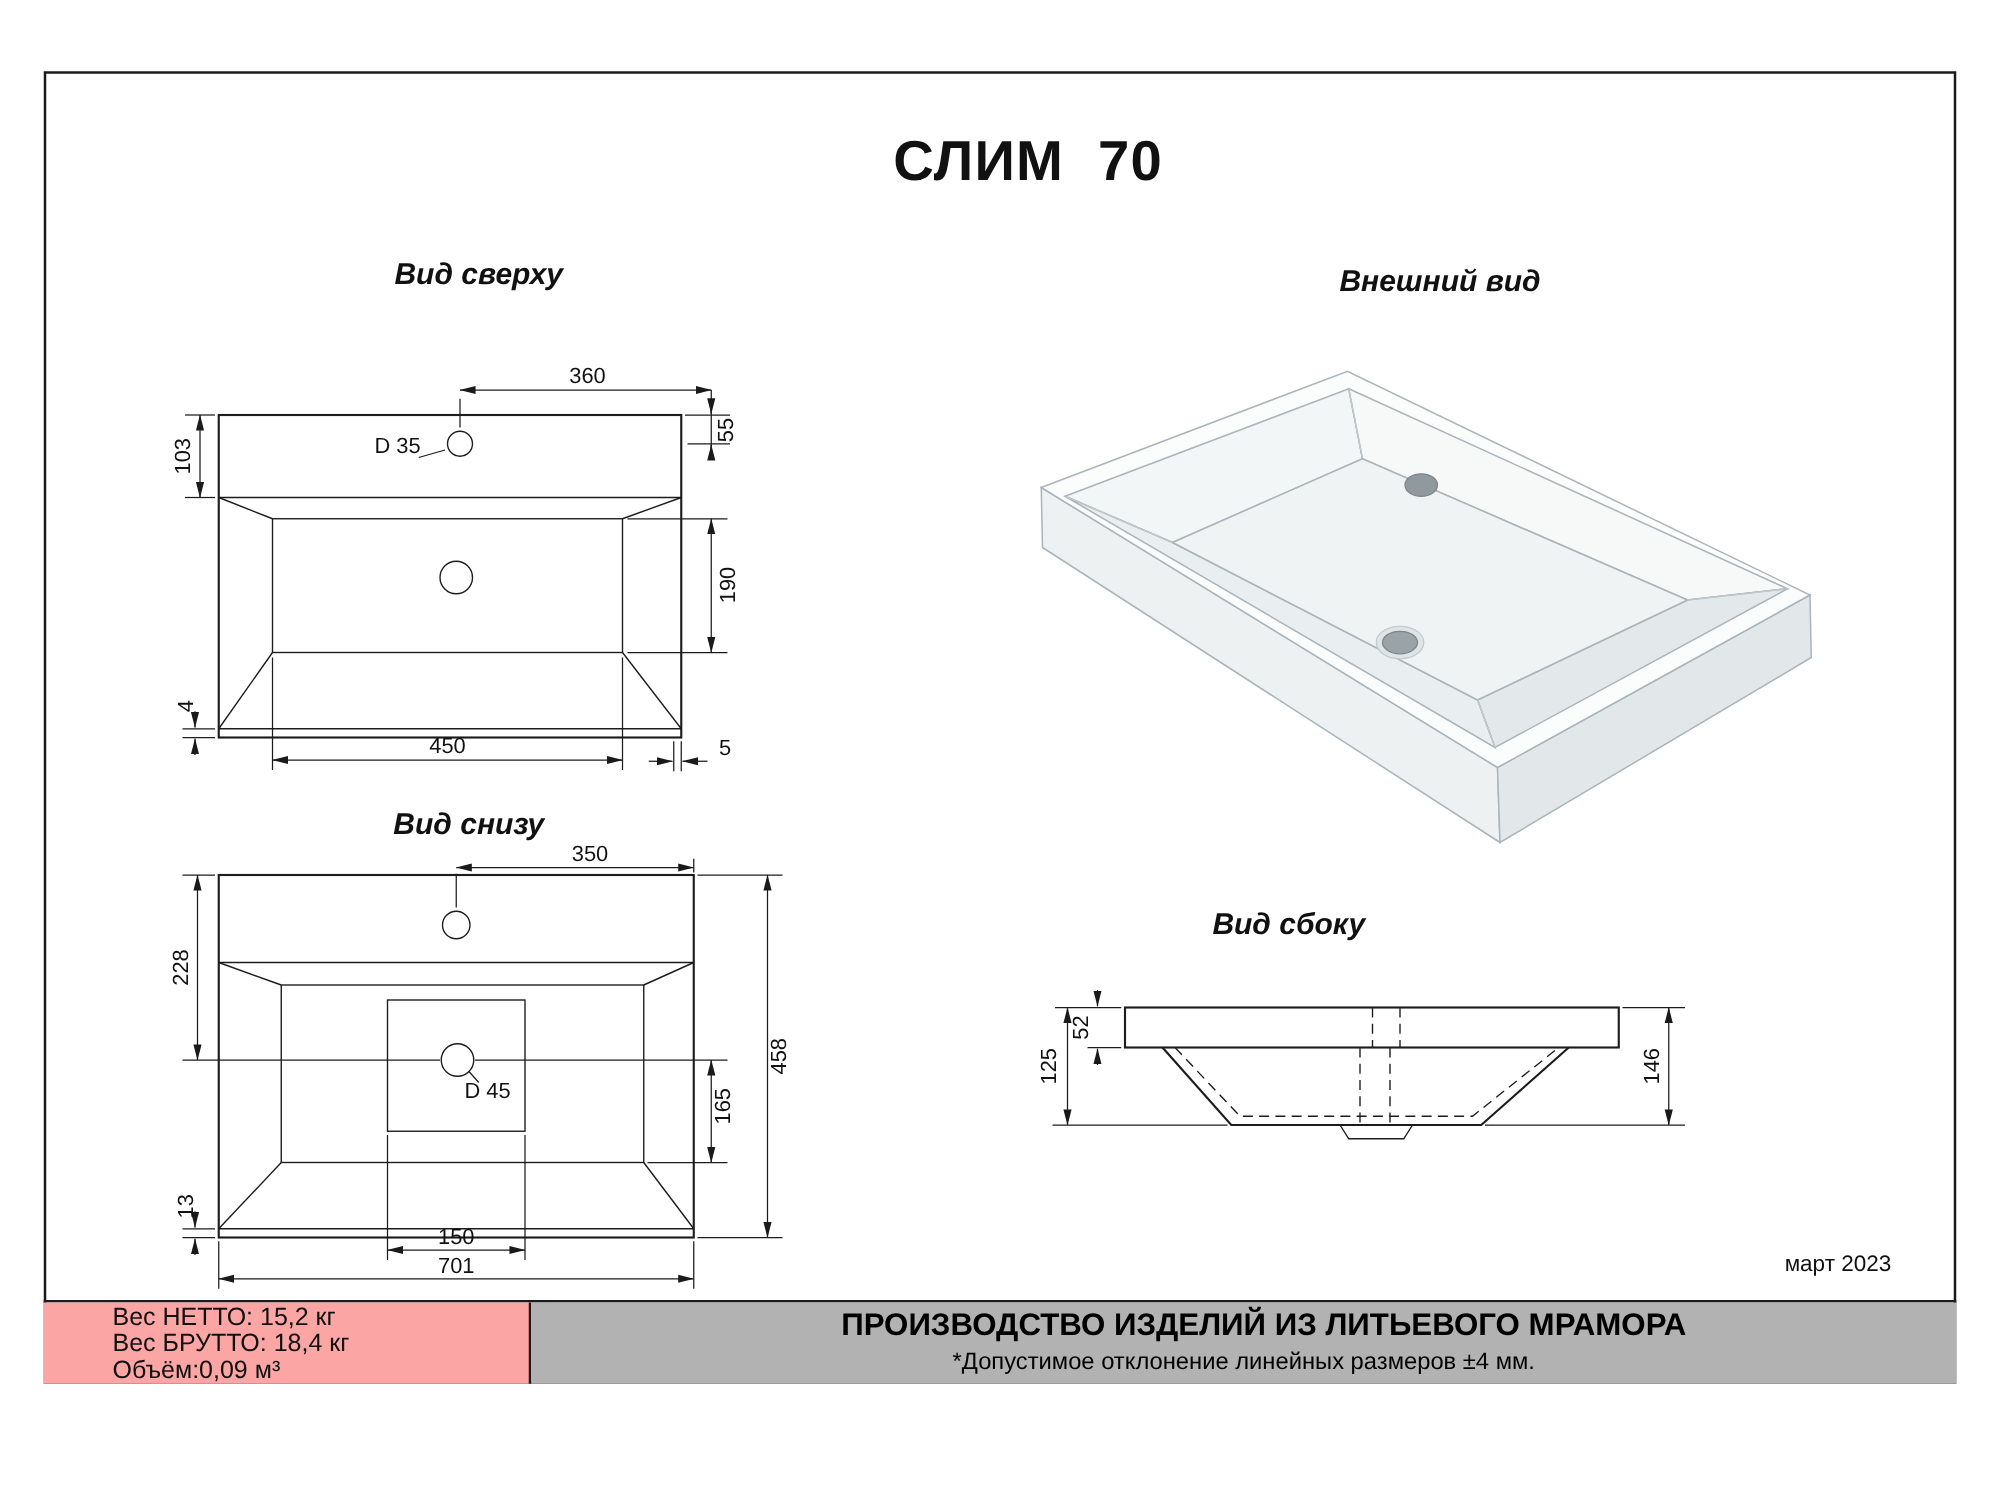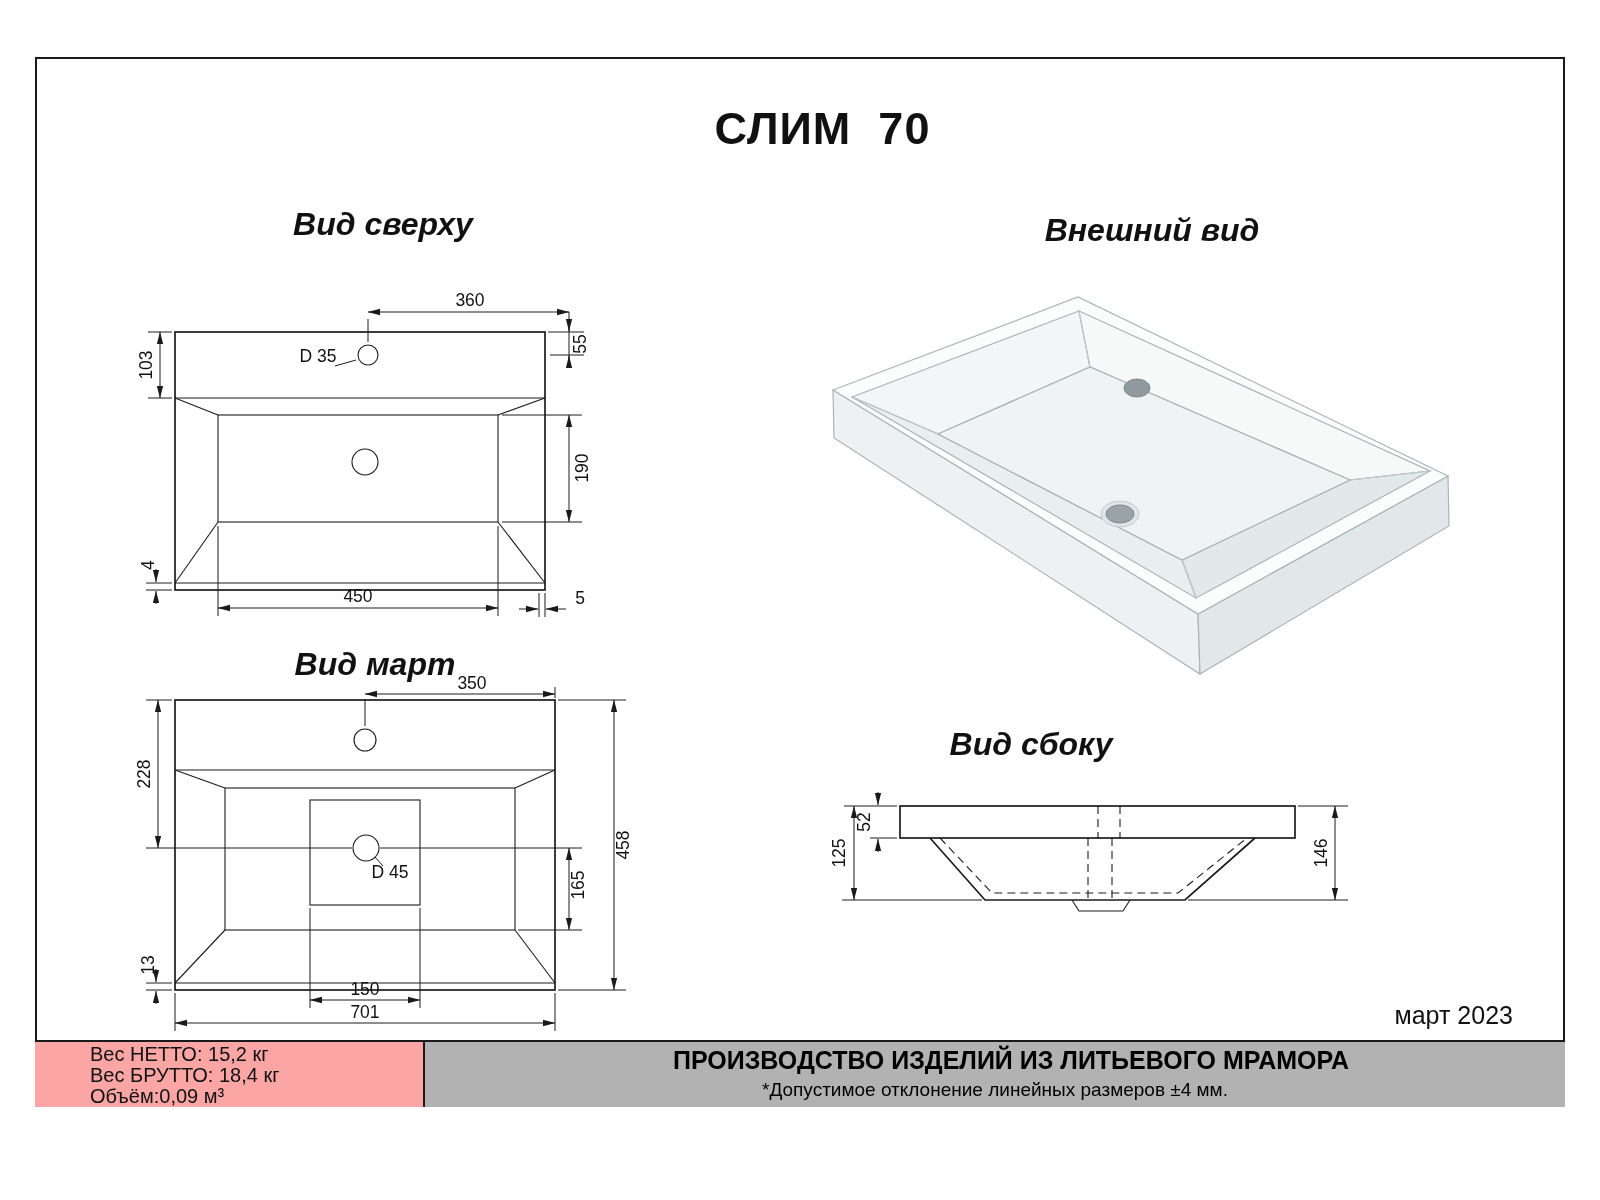--- a/index.html
+++ b/index.html
@@ -10,30 +10,30 @@
   }
   .frame {
     position:absolute; left:35px; top:57px; width:1530px; height:1050px;
     border:2px solid #1a1a1a; background:#fff;
   }
   .page-title {
     position:absolute; left:0; top:103px; width:1600px; text-align:center;
     font-size:45px; font-weight:bold; letter-spacing:1px; white-space:pre;padding-left:45px;
   }
   .view-title {
-    position:absolute; font-size:32px; font-weight:bold; font-style:italic;
+    position:absolute; font-size:24px; font-weight:bold; font-style:italic;
     text-align:center; width:300px;
   }
   #t-top { left:233px; top:206px; }
   #t-ext { left:1002px; top:212px; }
   #t-bot { left:225px; top:646px; }
   #t-side { left:881px; top:726px; }
   .date-note {
     position:absolute; left:1280px; top:1001px; width:233px;
-    text-align:right; font-size:25px;
+    text-align:right; font-size:18px;
   }
   .footer {
     position:absolute; left:35px; top:1040px; width:1530px; height:67px;
     border-top:2px solid #1a1a1a; display:flex;
   }
   .footer-left {
     width:390px; border-right:2px solid #1a1a1a; background:#fca5a5;
     padding:2px 0 0 55px; font-size:20px; line-height:21px;
   }
   .footer-right {
@@ -53,21 +53,21 @@
   text.dim { font-size:17.5px; fill:#111; font-family:"Liberation Sans",sans-serif; }
 </style>
 </head>
 <body>
 
 <div class="frame"></div>
 
 <div class="page-title">СЛИМ  70</div>
 <div class="view-title" id="t-top">Вид сверху</div>
 <div class="view-title" id="t-ext">Внешний вид</div>
-<div class="view-title" id="t-bot">Вид март</div>
+<div class="view-title" id="t-bot">Вид снизу</div>
 <div class="view-title" id="t-side">Вид сбоку</div>
 
 <svg id="top-view-svg" width="520" height="350" viewBox="0 0 520 350">
   <defs>
     <marker id="arrE" viewBox="0 0 12 8" markerWidth="13" markerHeight="9" refX="11.5" refY="4" orient="auto" markerUnits="userSpaceOnUse">
       <path d="M11.8,4 L0,1 L0,7 Z" fill="#1a1a1a"></path>
     </marker>
     <marker id="arrS" viewBox="0 0 12 8" markerWidth="13" markerHeight="9" refX="0.5" refY="4" orient="auto" markerUnits="userSpaceOnUse">
       <path d="M0.2,4 L12,1 L12,7 Z" fill="#1a1a1a"></path>
     </marker>

